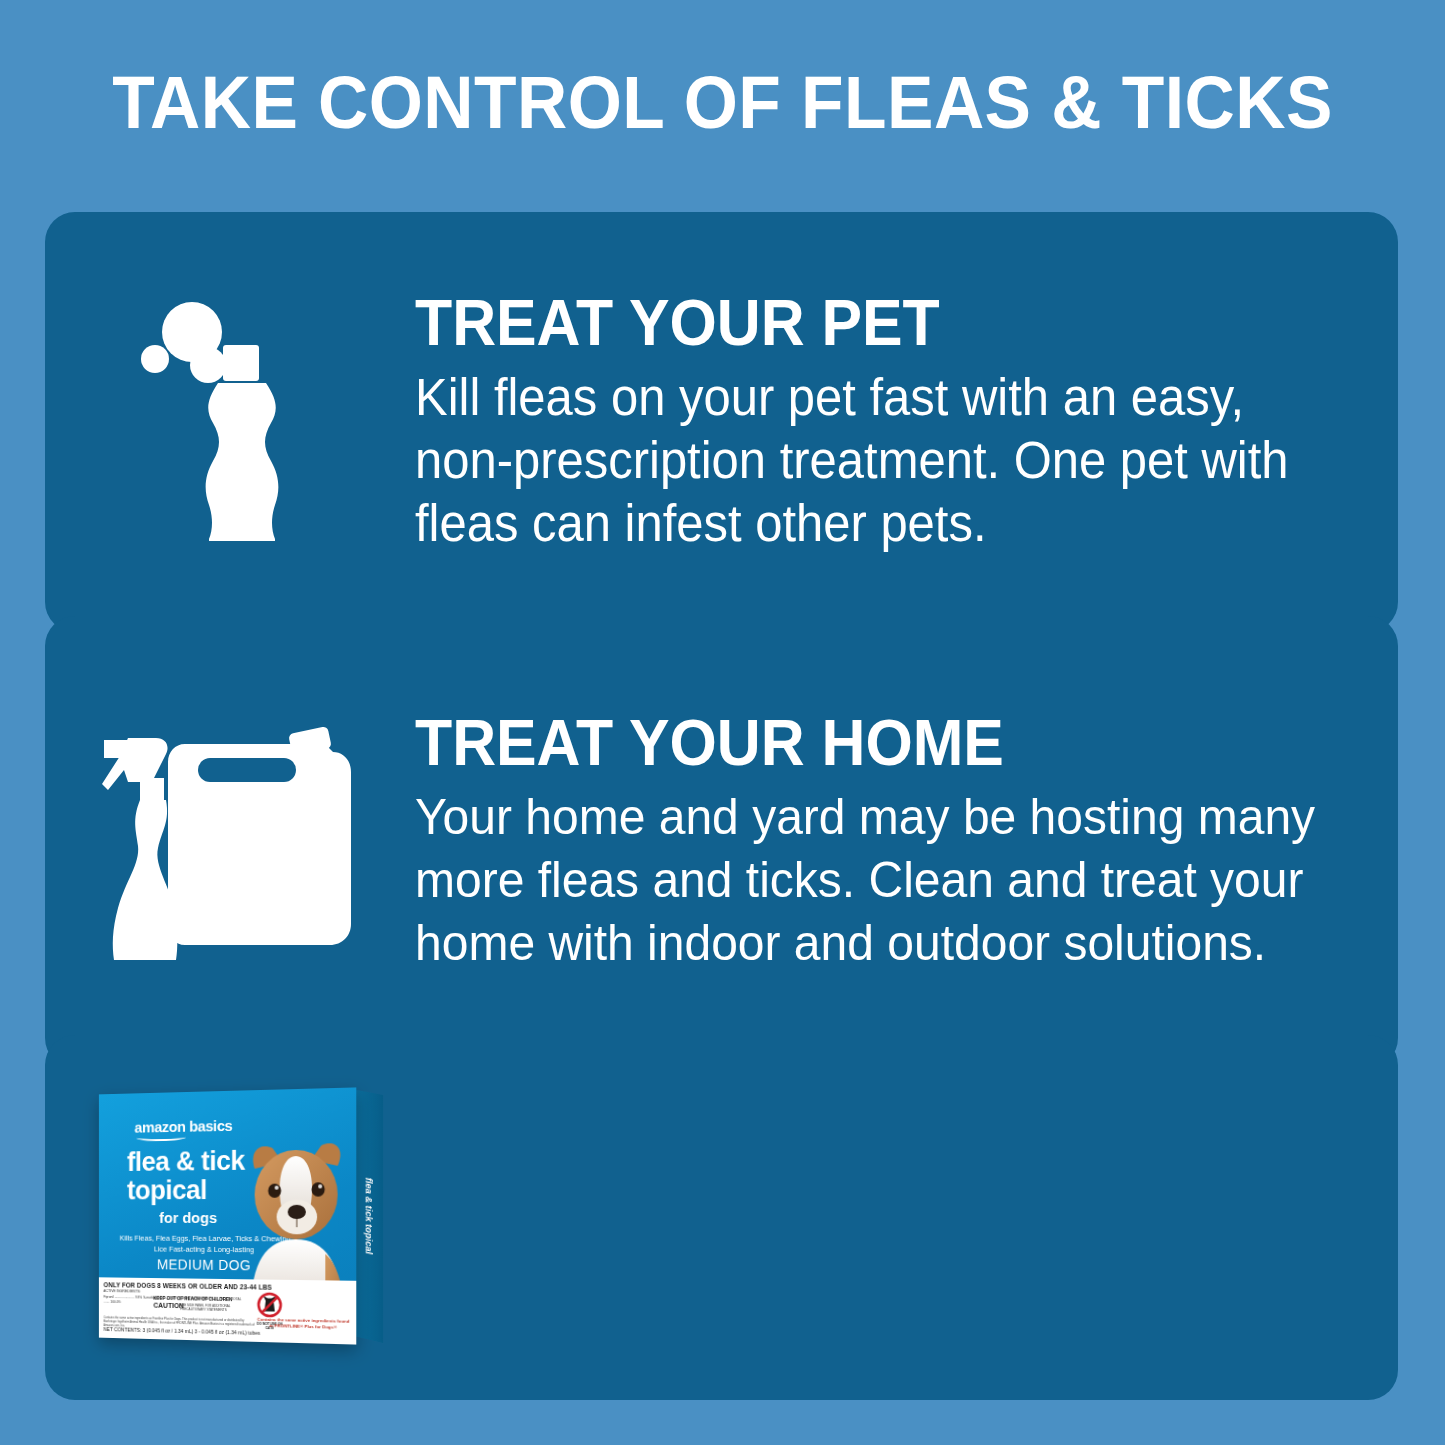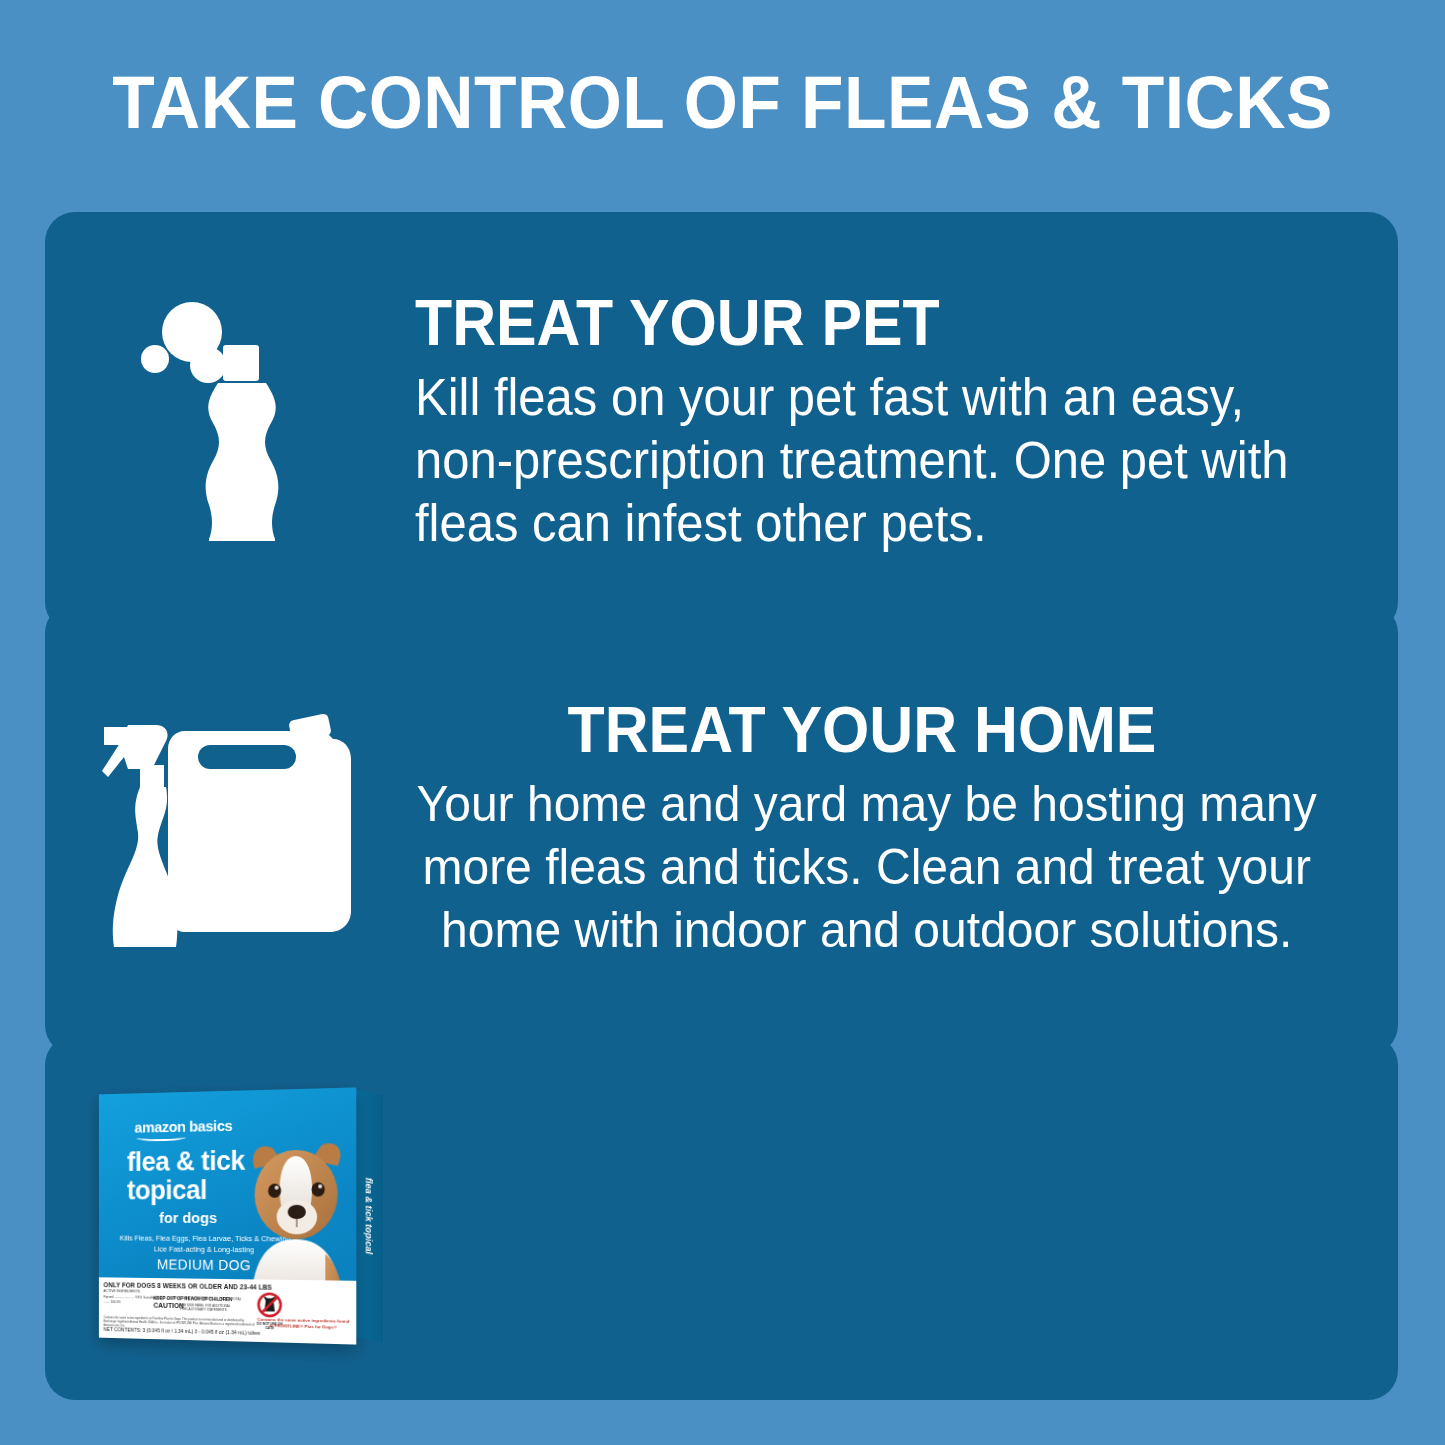--- a/index.html
+++ b/index.html
@@ -36,21 +36,21 @@
   .card{
     position:absolute;
     left:45px;
     width:1353px;
     background:#11618f;
     border-radius:30px;
     display:flex;
     align-items:center;
   }
   #card-1{ top:212px; height:420px; }
-  #card-2{ top:603px; height:452px;text-align:center; }
+  #card-2{ top:616px; height:452px; }
   #card-3{ top:1035px; height:365px; }
 
   .card-media{
     width:370px;
     min-width:370px;
     height:100%;
     display:flex;
     align-items:center;
     justify-content:center;
   }

